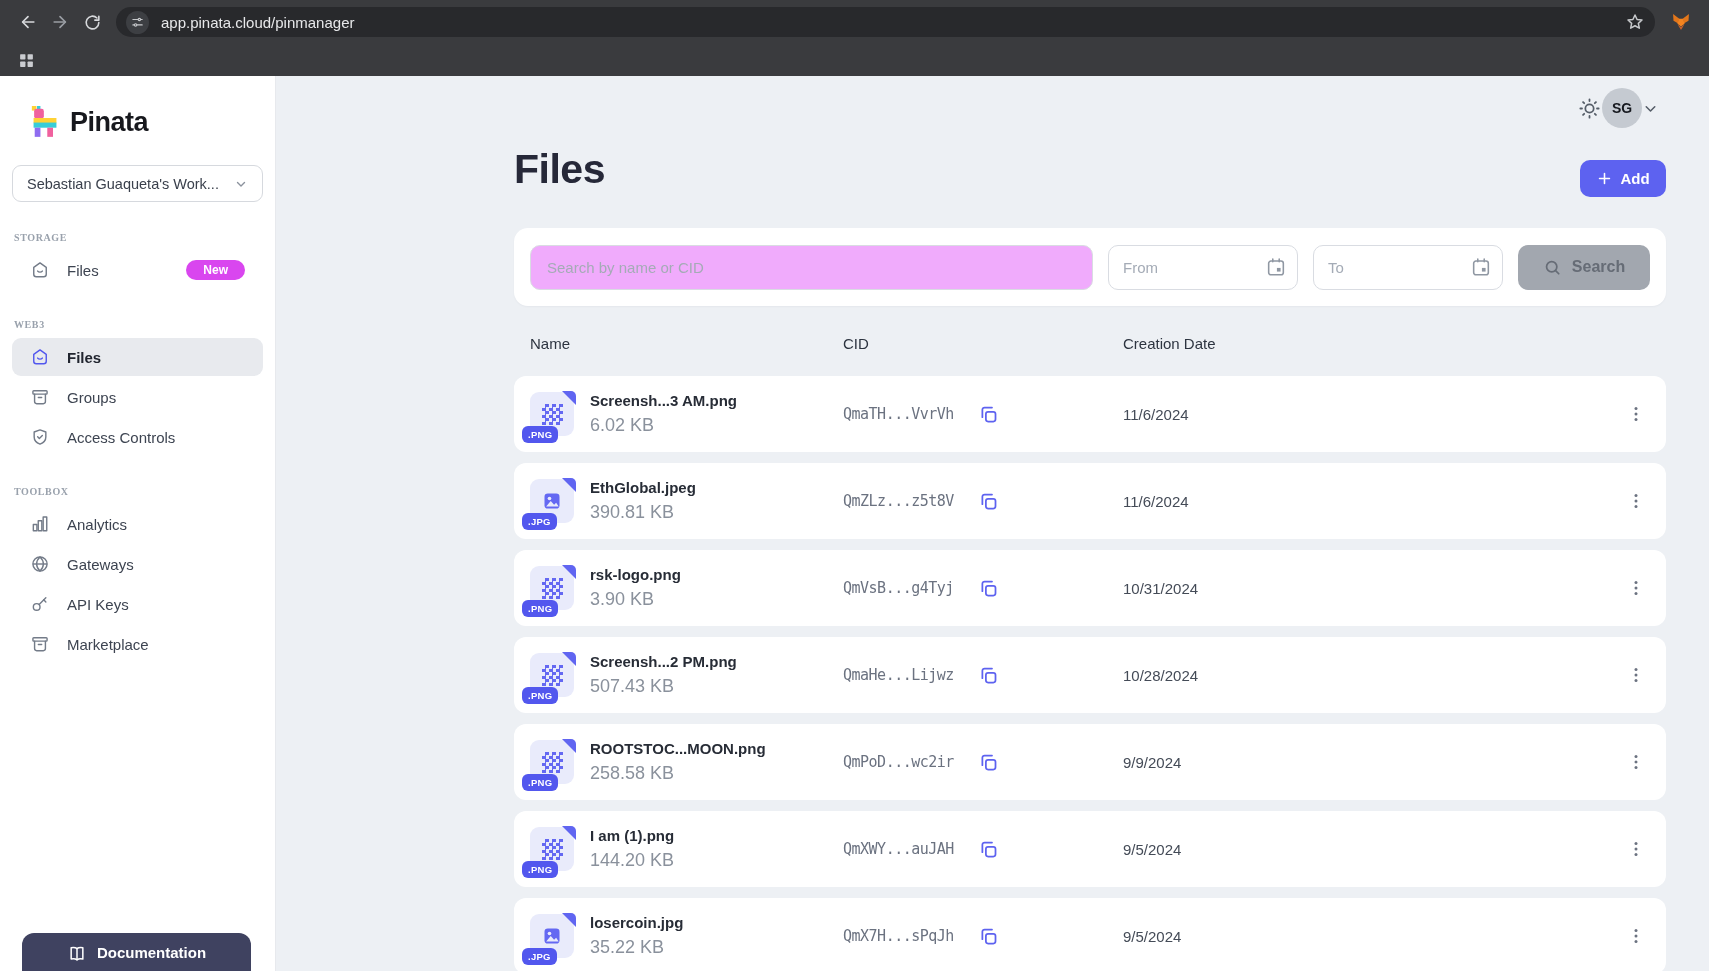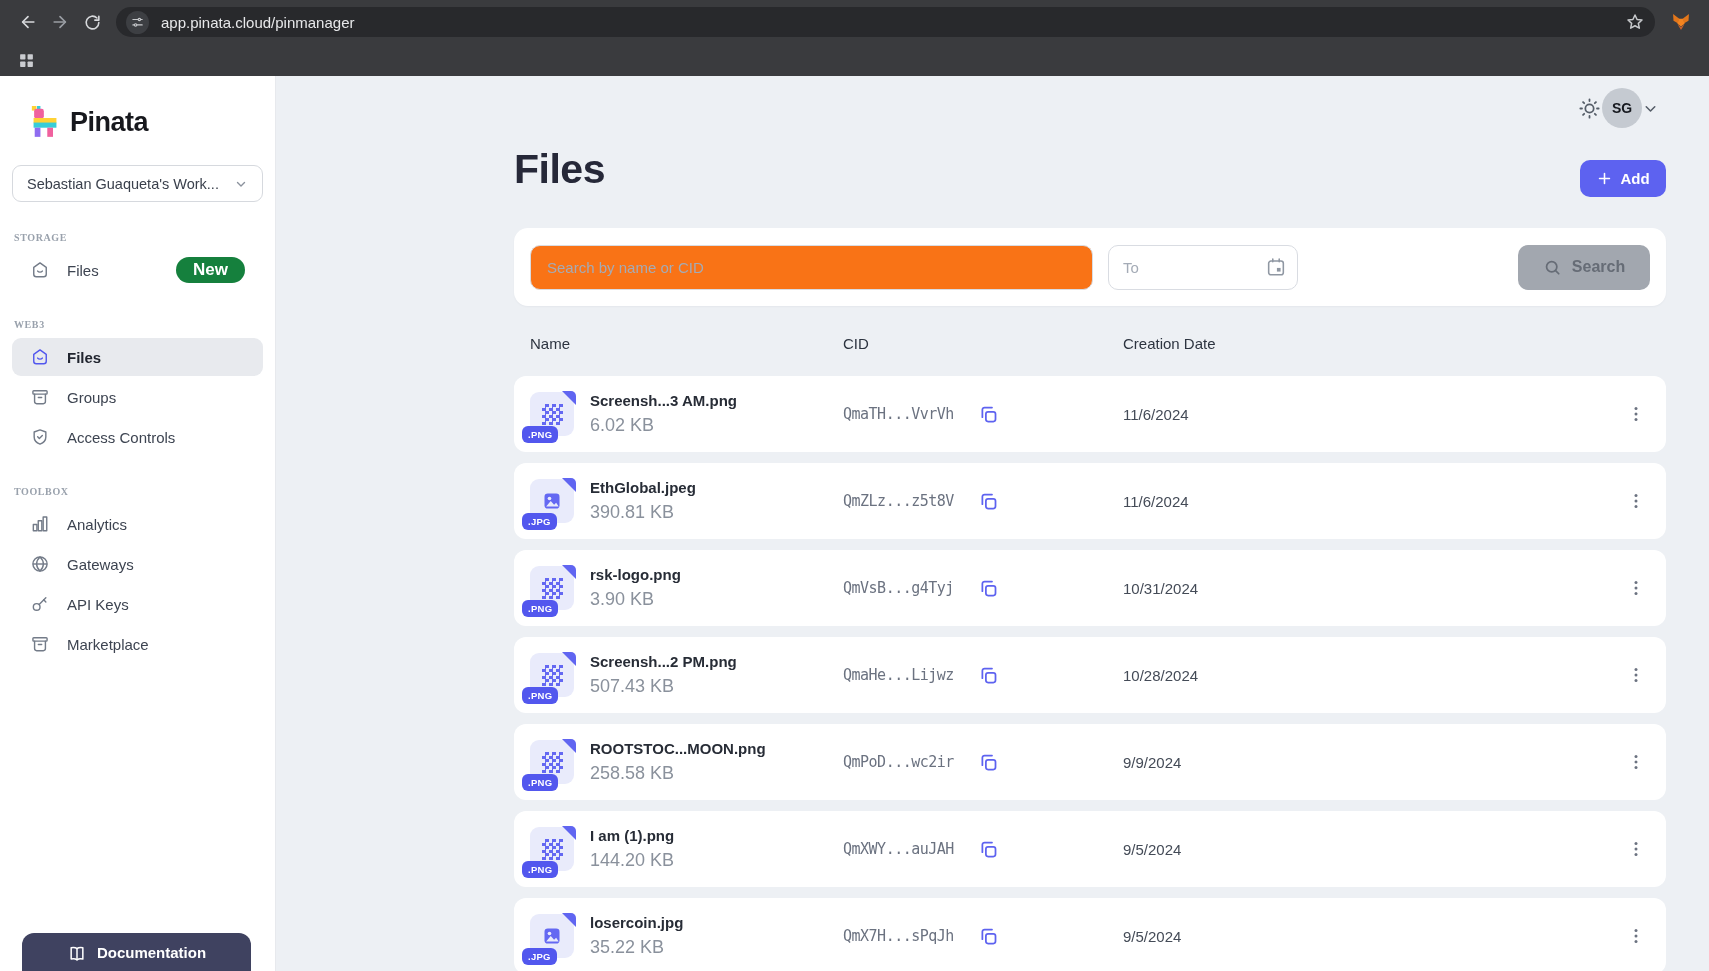--- a/index.html
+++ b/index.html
@@ -20,34 +20,34 @@
   .sidebar { position:absolute; top:76px; left:0; width:276px; bottom:0; background:#ffffff; border-right:1px solid #e7e9ed; z-index:30; }
   .logo { display:flex; align-items:center; gap:10px; margin:30px 0 0 30px; }
   .logo-text { font-size:27px; font-weight:800; color:#17181d; letter-spacing:-0.5px; }
   .workspace { margin:27px 12px 0 12px; height:37px; border:1px solid #d6d9de; border-radius:9px; background:#fff; display:flex; align-items:center; justify-content:space-between; padding:0 14px; cursor:pointer; }
   .workspace-label { font-size:14.5px; color:#3a404c; }
   .section-label { margin:30px 0 8px 14px; font-size:10px; font-weight:700; letter-spacing:0.06em; color:#99a1ac;font-family:Liberation Serif, serif; }
   .nav-item { height:38px; margin:2px 12px; border-radius:9px; display:flex; align-items:center; padding:0 18px; gap:17px; font-size:15px; color:#3d4451; cursor:pointer; }
   .nav-item.active { background:#e8eaee; color:#21252f; font-weight:600; }
   .nicon { width:20px; height:20px; color:#737b88; flex:none; }
   .nav-item.active .nicon { color:#5257ee; }
-  .new-badge { margin-left:auto; background:#15803d; color:#fff; font-size:17px; font-weight:600; padding:3px 17px; border-radius:999px; }
+  .new-badge { margin-left:auto; background:#d946ef; color:#fff; font-size:12px; font-weight:600; padding:3px 17px; border-radius:999px; }
   .doc-btn { position:absolute; left:22px; right:24px; bottom:-26px; height:64px; background:#3f4260; border-radius:12px; border:none; color:#fff; font-size:15px; font-weight:600; display:flex; justify-content:center; gap:10px; padding-top:11px; cursor:pointer; font-family:"Liberation Sans",sans-serif; }
 
   
   .main { position:absolute; left:276px; top:76px; right:0; bottom:0; background:#edf0f4; overflow:hidden; }
   .topbar-right { position:absolute; top:12px; right:50px; display:flex; align-items:center; }
   .icon-btn { color:#555d68; cursor:pointer; }
   .avatar { width:40px; height:40px; border-radius:50%; background:#c5cad1; color:#15181e; font-size:14px; font-weight:700; display:flex; align-items:center; justify-content:center; cursor:pointer; }
   .content { padding:70px 43px 0 238px; }
   .page-title { font-size:41px; font-weight:700; color:#262838; letter-spacing:-0.5px; height:48px; }
   .add-btn { position:absolute; top:84px; right:43px; width:86px; height:37px; background:#5d62f0; border:none; border-radius:10px; color:#fff; font-size:15px; font-weight:600; display:flex; align-items:center; justify-content:center; gap:7px; cursor:pointer; font-family:"Liberation Sans",sans-serif; }
 
   .filter-card { margin-top:34px; background:#fff; border-radius:14px; height:78px; display:flex; align-items:center; padding:0 16px; gap:15px; box-shadow:0 1px 2px rgba(16,24,40,.04); }
-  .search-input { width:563px; height:45px; border:1.5px solid #d9dce2; border-radius:10px; padding:0 16px; font-size:15px; color:#333a46; background:#f97316; font-family:"Liberation Sans",sans-serif; outline:none; }
+  .search-input { width:563px; height:45px; border:1.5px solid #d9dce2; border-radius:10px; padding:0 16px; font-size:15px; color:#333a46; background:#f0abfc; font-family:"Liberation Sans",sans-serif; outline:none; }
   .search-input::placeholder, .date-input::placeholder { color:#a4abb6; }
   .date-wrap { position:relative; width:190px; }
   .date-input { width:100%; height:45px; border:1.5px solid #d9dce2; border-radius:10px; padding:0 40px 0 14px; font-size:15px; color:#333a46; background:#fff; font-family:"Liberation Sans",sans-serif; outline:none; }
   .cal-icon { position:absolute; right:11px; top:11px; color:#8f97a2; pointer-events:none; }
   .search-btn { width:132px; height:45px; margin-left:auto; background:#a2a7af; border:none; border-radius:10px; color:#666c76; font-size:16px; font-weight:600; display:flex; align-items:center; justify-content:center; gap:10px; cursor:pointer; font-family:"Liberation Sans",sans-serif; }
 
   .thead { display:flex; align-items:center; height:50px; margin-top:12px; padding:0 16px; font-size:15px; font-weight:400; color:#2d3440; }
   .col-name { width:313px; }
   .col-cid  { width:280px; }
   .col-date { flex:1; }
@@ -252,20 +252,28 @@
       </svg>
     <span>Add</span>
   </button>
 
   <div class="content">
     <div class="page-title">Files</div>
 
     <div class="filter-card">
       <input class="search-input" type="text" placeholder="Search by name or CID" style="">
       <div class="date-wrap">
+        <input class="date-input" type="text" placeholder="From" style="">
+        <svg class="cal-icon" width="22" height="22" viewBox="0 0 24 24" fill="none" stroke="currentColor" stroke-width="1.7" stroke-linecap="round">
+            <rect x="4" y="5.5" width="16" height="15" rx="2.5"></rect>
+            <path d="M8.5 3.2v3M15.5 3.2v3"></path>
+            <rect x="13" y="13" width="4" height="4" fill="currentColor" stroke="none"></rect>
+          </svg>
+      </div>
+      <div class="date-wrap">
         <input class="date-input" type="text" placeholder="To" style="">
         <svg class="cal-icon" width="22" height="22" viewBox="0 0 24 24" fill="none" stroke="currentColor" stroke-width="1.7" stroke-linecap="round">
             <rect x="4" y="5.5" width="16" height="15" rx="2.5"></rect>
             <path d="M8.5 3.2v3M15.5 3.2v3"></path>
             <rect x="13" y="13" width="4" height="4" fill="currentColor" stroke="none"></rect>
           </svg>
       </div>
       <button class="search-btn">
         <svg width="19" height="19" viewBox="0 0 24 24" fill="none" stroke="currentColor" stroke-width="2.2" stroke-linecap="round">
             <circle cx="11" cy="11" r="6.5"></circle>

